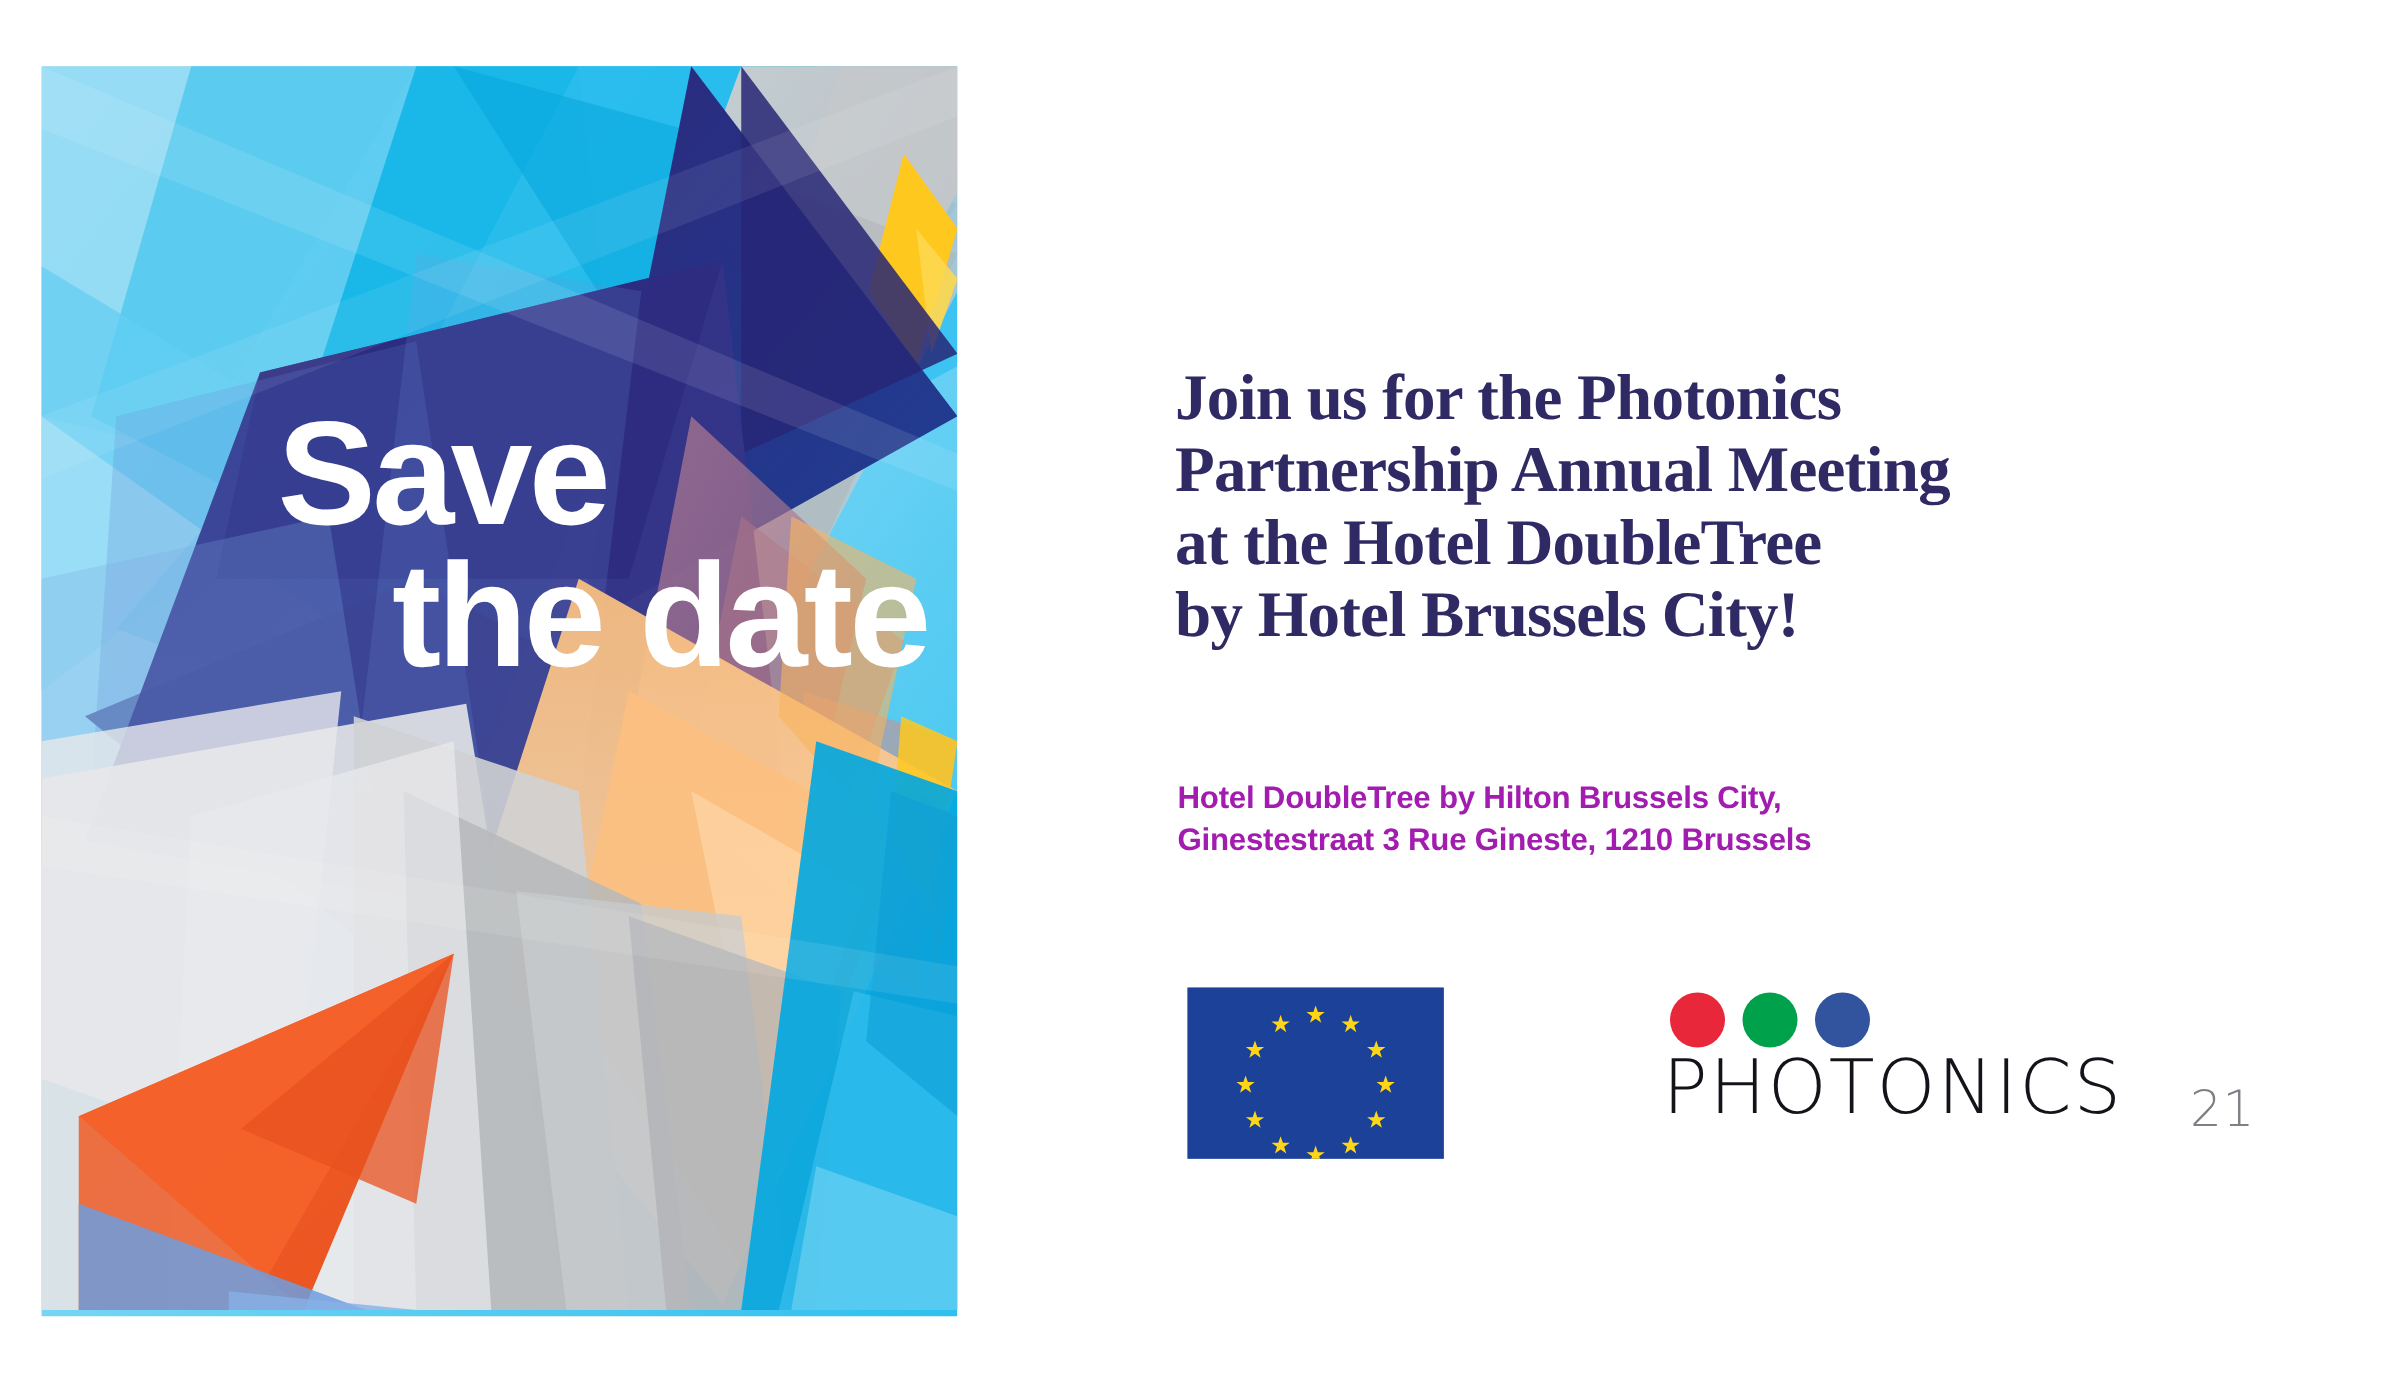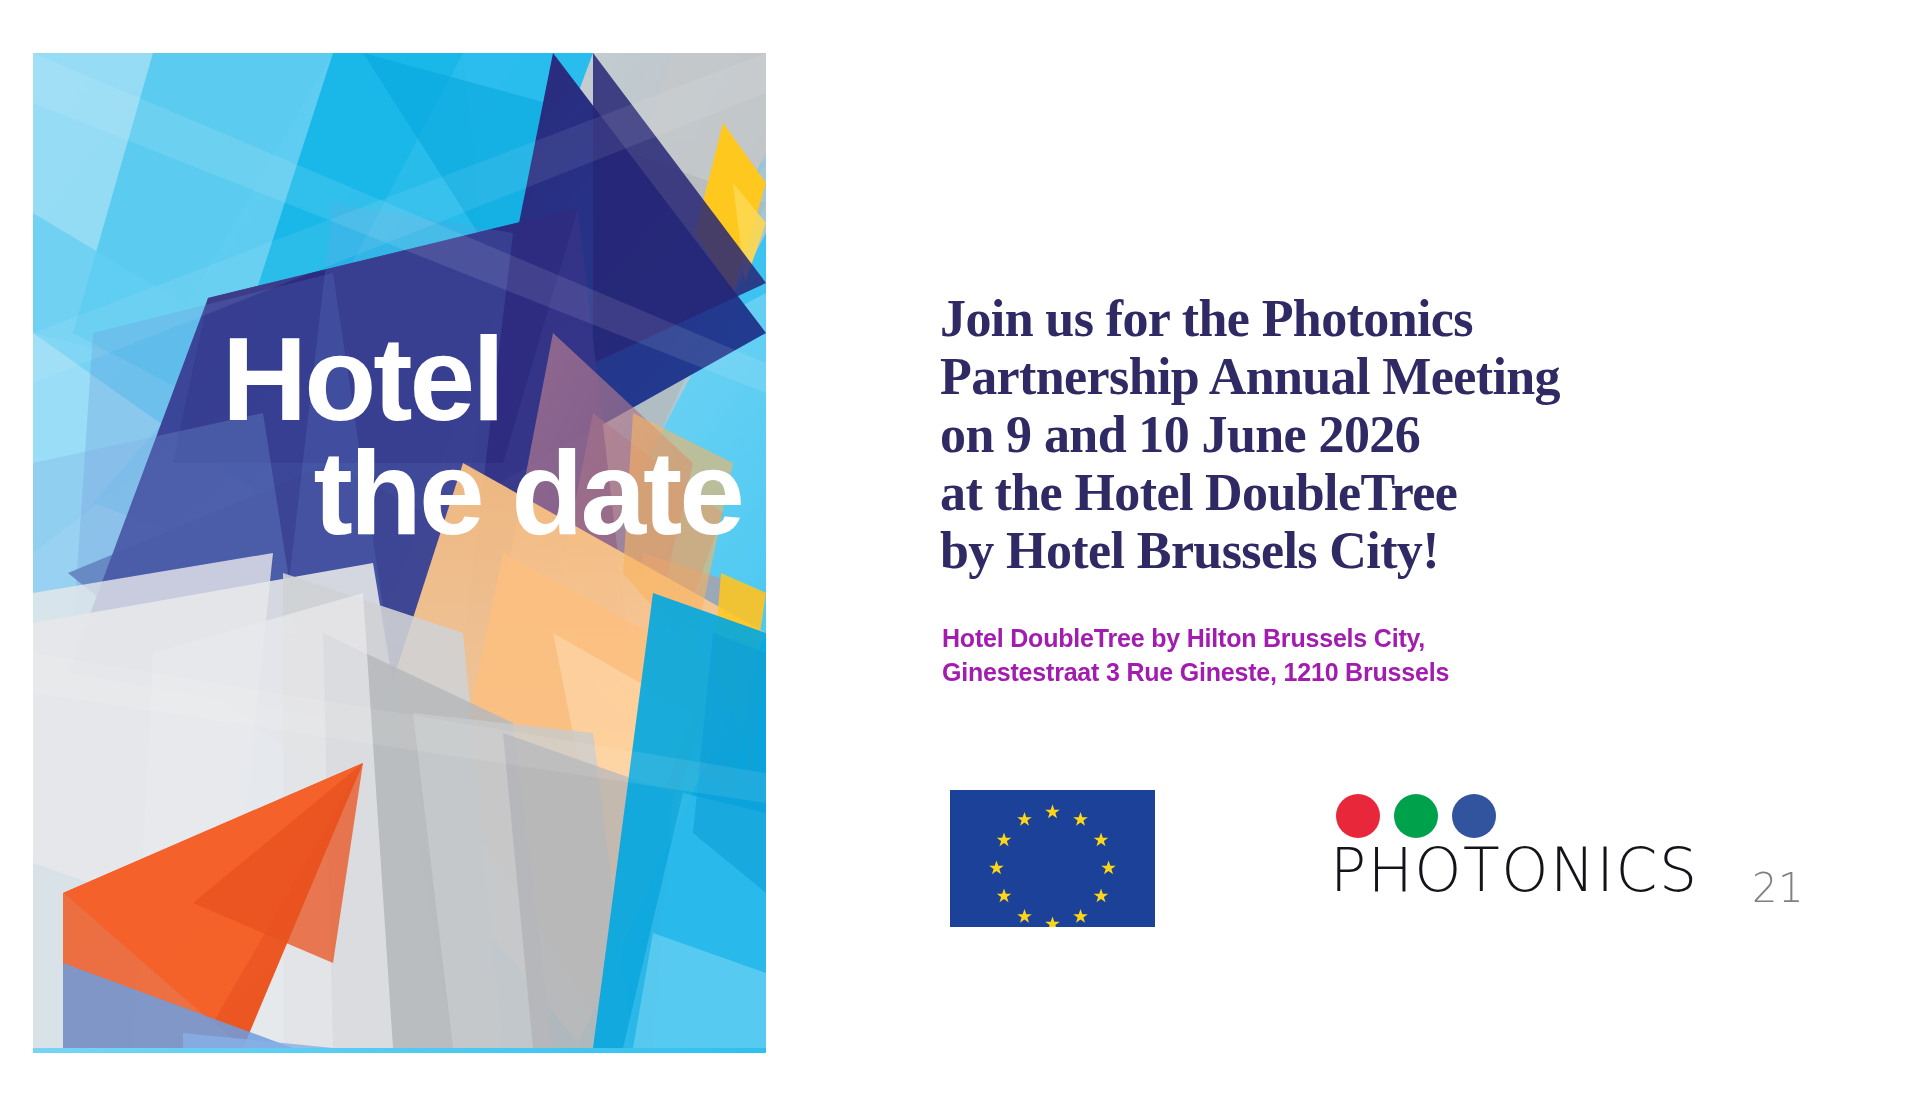--- a/index.html
+++ b/index.html
@@ -215,39 +215,38 @@
       <polygon points="680,600 733,620 733,860 660,800" fill="#0d9ed6" opacity="0.6"></polygon>
 
       <polygon points="0,20 733,330 733,360 0,70" fill="#ffffff" opacity="0.10"></polygon>
       <polygon points="0,300 733,20 733,60 0,350" fill="#ffffff" opacity="0.08"></polygon>
       <polygon points="0,620 733,740 733,770 0,660" fill="#ffffff" opacity="0.09"></polygon>
 
       <path d="M 733,20 L 733,1035 L 733,1035 L 733,20 Z" fill="none"></path>
     </svg>
 
     <div id="save-the-date" style="position:absolute;left:189px;top:289px;">
-      <span class="l1">Hotel</span>
+      <span class="l1">Save</span>
       <span class="l2">the date</span>
     </div>
   </div>
 
   <svg style="position:absolute;left:0;top:0;width:1920px;height:1099px;pointer-events:none;" viewBox="0 0 1920 1099">
     <path d="M 1250,0 L 1920,0 L 1920,1099 L 766,1099 L 766,1070 L 766,1068
              C 766,1068 770,700 900,470
              C 1000,290 1120,120 1250,0 Z" fill="#ffffff"></path>
     <path d="M 1250,0 L 1920,0 L 1920,1099 L 790,1099 L 790,520
              C 840,380 980,170 1250,0 Z" fill="#ffffff"></path>
   </svg>
 
   <div id="right-panel">
 
     <div id="headline">
       <span>Join us for the Photonics</span>
       <span>Partnership Annual Meeting</span>
-      <span>on 9 and 10 June 2026</span>
       <span>at the Hotel DoubleTree</span>
       <span>by Hotel Brussels City!</span>
     </div>
 
     <div id="address">
       <span>Hotel DoubleTree by Hilton Brussels City,</span>
       <span>Ginestestraat 3 Rue Gineste, 1210 Brussels</span>
     </div>
 
     <div id="logo-row">

